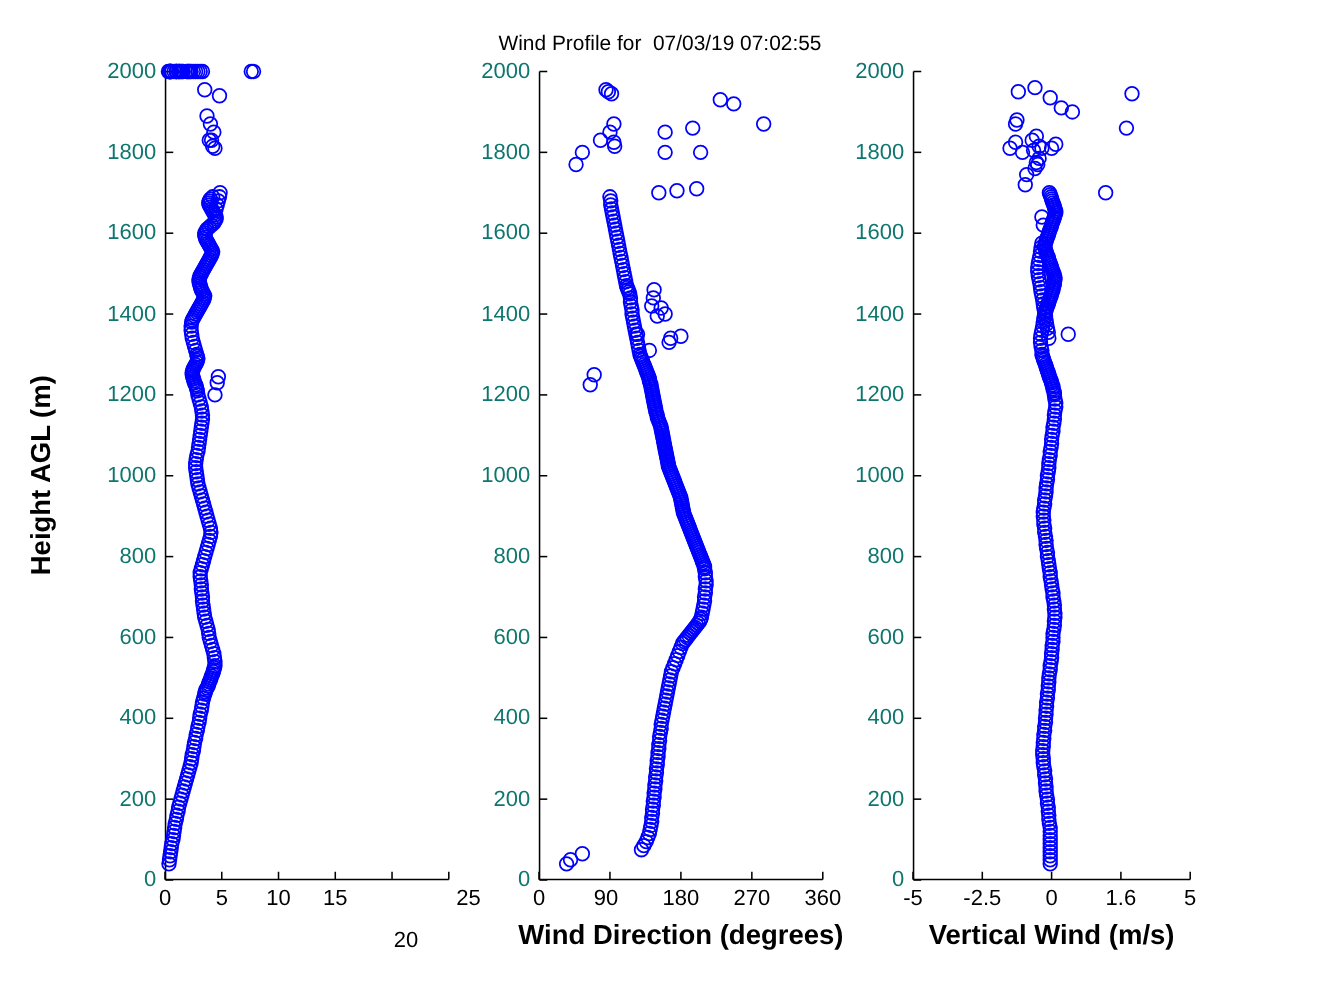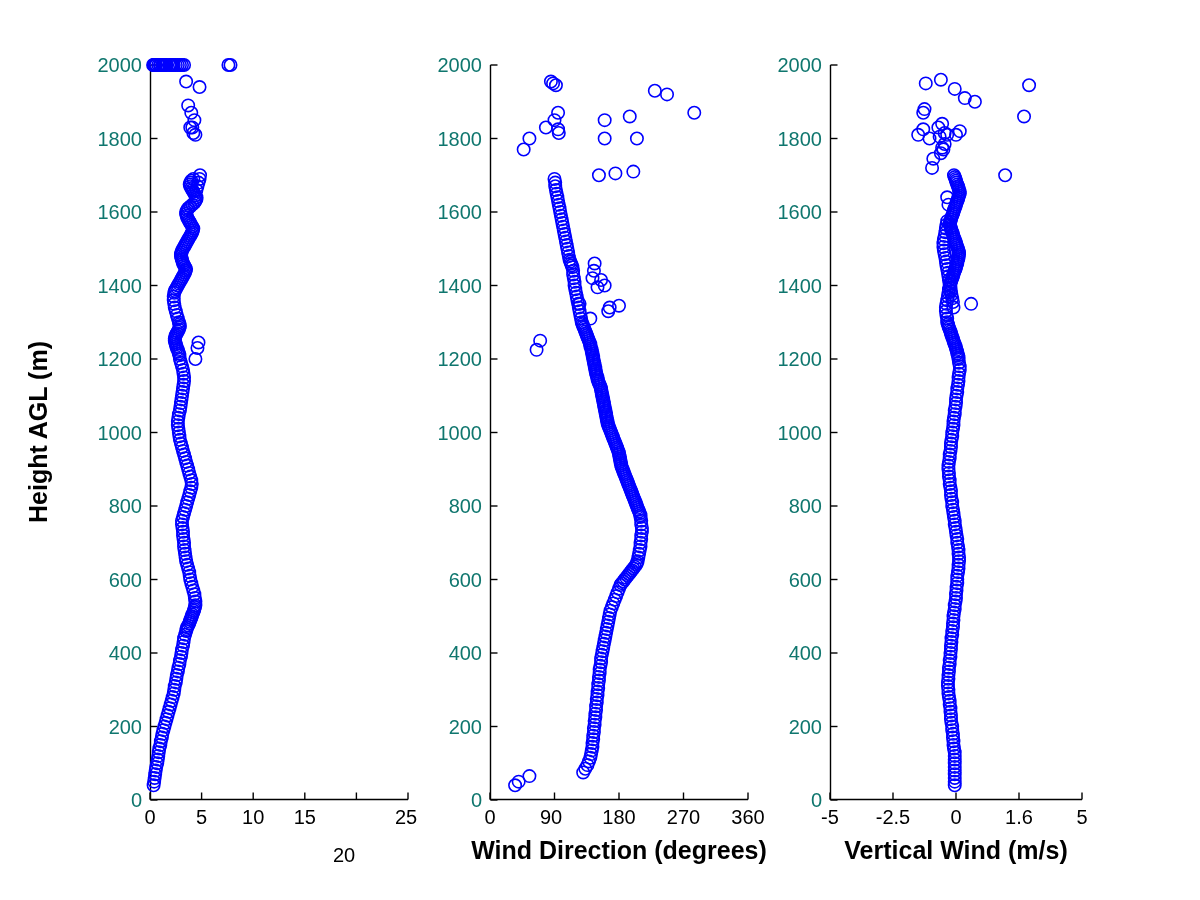--- a/index.html
+++ b/index.html
@@ -80,20 +80,21 @@
     font-weight: bold;
     color: #000000;
     white-space: nowrap;
   }
 </style>
 </head>
 <body>
 
 <div id="root">
 
+  <div id="figure-title">Wind Profile for  07/03/19 07:02:55</div>
 
   <div id="ylabel-main">Height AGL (m)</div>
 
   <div class="panel" id="panel-1">
     <svg class="plot-svg" id="svg-1" width="258" height="735">
         <line x1="0.5" y1="0" x2="0.5" y2="735" stroke="#000000" stroke-width="1.4"></line>
         <line x1="0" y1="734.5" x2="258" y2="734.5" stroke="#000000" stroke-width="1.4"></line>
         <line x1="0.5" y1="735" x2="7.5" y2="735" stroke="#000000" stroke-width="1.4"></line>
         <line x1="0.5" y1="661.5" x2="7.5" y2="661.5" stroke="#000000" stroke-width="1.4"></line>
         <line x1="0.5" y1="588" x2="7.5" y2="588" stroke="#000000" stroke-width="1.4"></line>
@@ -382,22 +383,22 @@
       <div class="ytick-label" style="top: 367.5px;">1000</div>
       <div class="ytick-label" style="top: 294px;">1200</div>
       <div class="ytick-label" style="top: 220.5px;">1400</div>
       <div class="ytick-label" style="top: 147px;">1600</div>
       <div class="ytick-label" style="top: 73.5px;">1800</div>
       <div class="ytick-label" style="top: 0px;">2000</div>
       <div class="xtick-label" style="left: 0px;">0</div>
       <div class="xtick-label" style="left: 51.6px;">5</div>
       <div class="xtick-label" style="left: 103.2px; text-align: center;">10</div>
       <div class="xtick-label" style="left: 154.8px;">15</div>
-      <div class="xtick-label" style="left: 194px; margin-top: 44px;">20</div>
-      <div class="xtick-label" style="left: 256px;">25</div>
+      <div class="xtick-label" style="left: 219px; margin-top: 44px;">20</div>
+      <div class="xtick-label" style="left: 276px;">25</div>
     </div>
 
   <div class="panel" id="panel-2">
     <svg class="plot-svg" id="svg-2" width="258" height="735">
         <line x1="0.5" y1="0" x2="0.5" y2="735" stroke="#000000" stroke-width="1.4"></line>
         <line x1="0" y1="734.5" x2="258" y2="734.5" stroke="#000000" stroke-width="1.4"></line>
         <line x1="0.5" y1="735" x2="7.5" y2="735" stroke="#000000" stroke-width="1.4"></line>
         <line x1="0.5" y1="661.5" x2="7.5" y2="661.5" stroke="#000000" stroke-width="1.4"></line>
         <line x1="0.5" y1="588" x2="7.5" y2="588" stroke="#000000" stroke-width="1.4"></line>
         <line x1="0.5" y1="514.5" x2="7.5" y2="514.5" stroke="#000000" stroke-width="1.4"></line>

